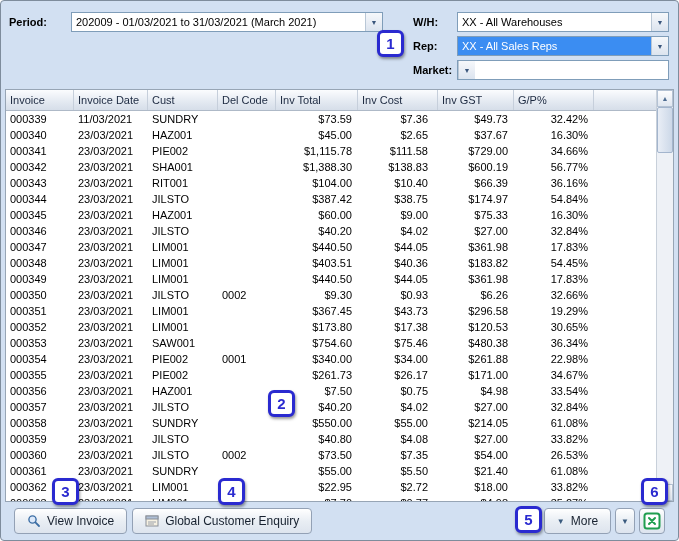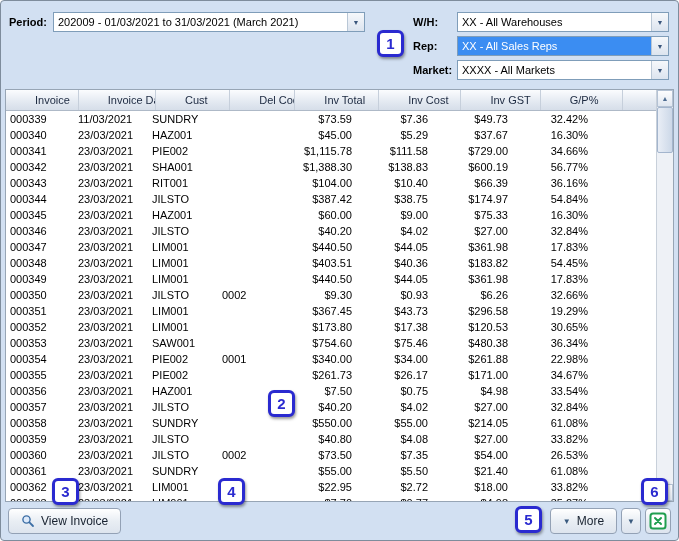--- a/index.html
+++ b/index.html
@@ -27,21 +27,21 @@
   
   .grid {
     position:absolute; left:4px; top:88px; width:669px; height:413px;
     background:#fff; border:1px solid #97a5b5;
   }
   .grid-header {
     position:absolute; top:0; left:0; right:17px; height:21px; display:flex;
     background:linear-gradient(#fbfcfe,#e3e9f1 60%,#d6dee9);
     border-bottom:1px solid #aeb9c7; font-size:11px; color:#1c2940;
   }
-  .hcell { padding:4px 4px 0 12px; border-right:1px solid #c6cfdb; white-space:nowrap; overflow:hidden; cursor:pointer;margin-left:17px; }
+  .hcell { padding:4px 4px 0 4px; border-right:1px solid #c6cfdb; white-space:nowrap; overflow:hidden; cursor:pointer; }
   .hcell.num { text-align:left; padding-right:6px; }
   .hcell.cfill { flex:1; border-right:none; cursor:default; }
   .grid-body { position:absolute; top:21px; left:0; right:17px; bottom:0; overflow:hidden; font-size:11px; color:#000; }
   .grid-row { display:flex; height:16px; line-height:16px; }
   .cell { white-space:nowrap; overflow:hidden; padding:0 4px; }
   .cell.num { text-align:right; padding-right:6px; }
   .c0 { width:68px; } .c1 { width:74px; } .c2 { width:70px; } .c3 { width:58px; }
   .c4 { width:82px; } .c5 { width:76px; } .c6 { width:80px; } .c7 { width:80px; }
   .cfill { flex:1; }
   
@@ -50,21 +50,21 @@
     position:absolute; left:0; width:16px; height:17px;
     background:linear-gradient(#fdfdfe,#dfe6f0); border:1px solid #b4c2d4;
     display:flex; align-items:center; justify-content:center; font-size:7px; color:#4f6d92;
   }
   .sbtn.up { top:0; } .sbtn.down { bottom:0; }
   .sthumb {
     position:absolute; left:0; top:17px; width:16px; height:46px;
     background:linear-gradient(90deg,#e9eef6,#ccd8e8); border:1px solid #a3b5cd; border-radius:2px;
   }
   
-  .toolbar { position:absolute; left:0; right:0; bottom:0; height:38px; display:flex; align-items:center; padding:0 7px; gap:5px; }
+  .toolbar { position:absolute; left:0; right:0; bottom:0; height:38px; display:flex; align-items:center; padding:0 13px; gap:5px; }
   .btn {
     height:26px; display:inline-flex; align-items:center; gap:6px; padding:0 12px;
     background:linear-gradient(#ffffff,#e9eef4 50%,#dde4ee);
     border:1px solid #93a1b5; border-radius:4px;
     font-family:"Liberation Sans", sans-serif; font-size:12px; color:#17212f; cursor:pointer; white-space:nowrap;
   }
   .btn-group { margin-left:auto; display:flex; align-items:center; gap:4px; }
   .btn.arrow-btn { padding:0 5px; }
   .btn.excel-btn { padding:0 3px; }
   .chev-sm { font-size:8px; color:#3a5a7e; }
@@ -77,21 +77,21 @@
     box-shadow:1px 2px 3px rgba(0,0,0,.4); z-index:10;
   }
 </style>
 </head>
 <body>
 
 <div class="window">
 
   <div>
     <span class="label" style="left:8px;top:15px">Period:</span>
-    <div class="combo" style="left:52px;top:11px;width:312px">
+    <div class="combo" style="left:70px;top:11px;width:312px">
       <span class="combo-text">202009 - 01/03/2021 to 31/03/2021 (March 2021)</span>
       <span class="combo-btn">
           <span>▼</span>
         </span>
     </div>
 
     <span class="label" style="left:412px;top:15px">W/H:</span>
     <div class="combo" style="left:456px;top:11px;width:212px">
       <span class="combo-text">XX - All Warehouses</span>
       <span class="combo-btn">
@@ -102,21 +102,20 @@
     <span class="label" style="left:412px;top:39px">Rep:</span>
     <div class="combo selected" style="left:456px;top:35px;width:212px">
       <span class="combo-text">XX - All Sales Reps</span>
       <span class="combo-btn">
           <span>▼</span>
         </span>
     </div>
 
     <span class="label" style="left:412px;top:63px">Market:</span>
     <div class="combo" style="left:456px;top:59px;width:212px">
-      <span class="combo-text">XXXX - All Markets</span>
       <span class="combo-btn">
           <span>▼</span>
         </span>
     </div>
   </div>
 
   <div class="grid">
     <div class="grid-header">
       <div class="hcell c0">Invoice</div>
       <div class="hcell c1">Invoice Date</div>
@@ -139,21 +138,21 @@
           <div class="cell c6 num">$49.73</div>
           <div class="cell c7 num">32.42%</div>
           <div class="cell cfill"></div>
         </div>
         <div class="grid-row">
           <div class="cell c0">000340</div>
           <div class="cell c1">23/03/2021</div>
           <div class="cell c2">HAZ001</div>
           <div class="cell c3"></div>
           <div class="cell c4 num">$45.00</div>
-          <div class="cell c5 num">$5.29</div>
+          <div class="cell c5 num">$2.65</div>
           <div class="cell c6 num">$37.67</div>
           <div class="cell c7 num">16.30%</div>
           <div class="cell cfill"></div>
         </div>
         <div class="grid-row">
           <div class="cell c0">000341</div>
           <div class="cell c1">23/03/2021</div>
           <div class="cell c2">PIE002</div>
           <div class="cell c3"></div>
           <div class="cell c4 num">$1,115.78</div>
@@ -416,20 +415,29 @@
     </div>
   </div>
 
   <div class="toolbar">
     <button class="btn">
       <svg width="14" height="14" viewBox="0 0 14 14">
         <circle cx="5.5" cy="5.5" r="3.6" fill="#dce9fa" stroke="#3c6ea5" stroke-width="1.4"></circle>
         <line x1="8.4" y1="8.4" x2="12" y2="12" stroke="#3c6ea5" stroke-width="1.8" stroke-linecap="round"></line>
       </svg>
       <span>View Invoice</span>
+    </button>
+    <button class="btn">
+      <svg width="14" height="14" viewBox="0 0 14 14">
+        <rect x="1" y="2" width="12" height="10" fill="#f6f1e2" stroke="#8a8f98"></rect>
+        <rect x="1" y="2" width="12" height="3" fill="#aebfd6" stroke="#8a8f98"></rect>
+        <line x1="3" y1="8" x2="11" y2="8" stroke="#9aa0aa"></line>
+        <line x1="3" y1="10" x2="9" y2="10" stroke="#9aa0aa"></line>
+      </svg>
+      <span>Global Customer Enquiry</span>
     </button>
     <div class="btn-group">
       <button class="btn">
         <span class="chev-sm">▼</span>
         <span>More</span>
       </button>
       <button class="btn arrow-btn">
         <span class="chev-sm">▼</span>
       </button>
       <button class="btn excel-btn">

